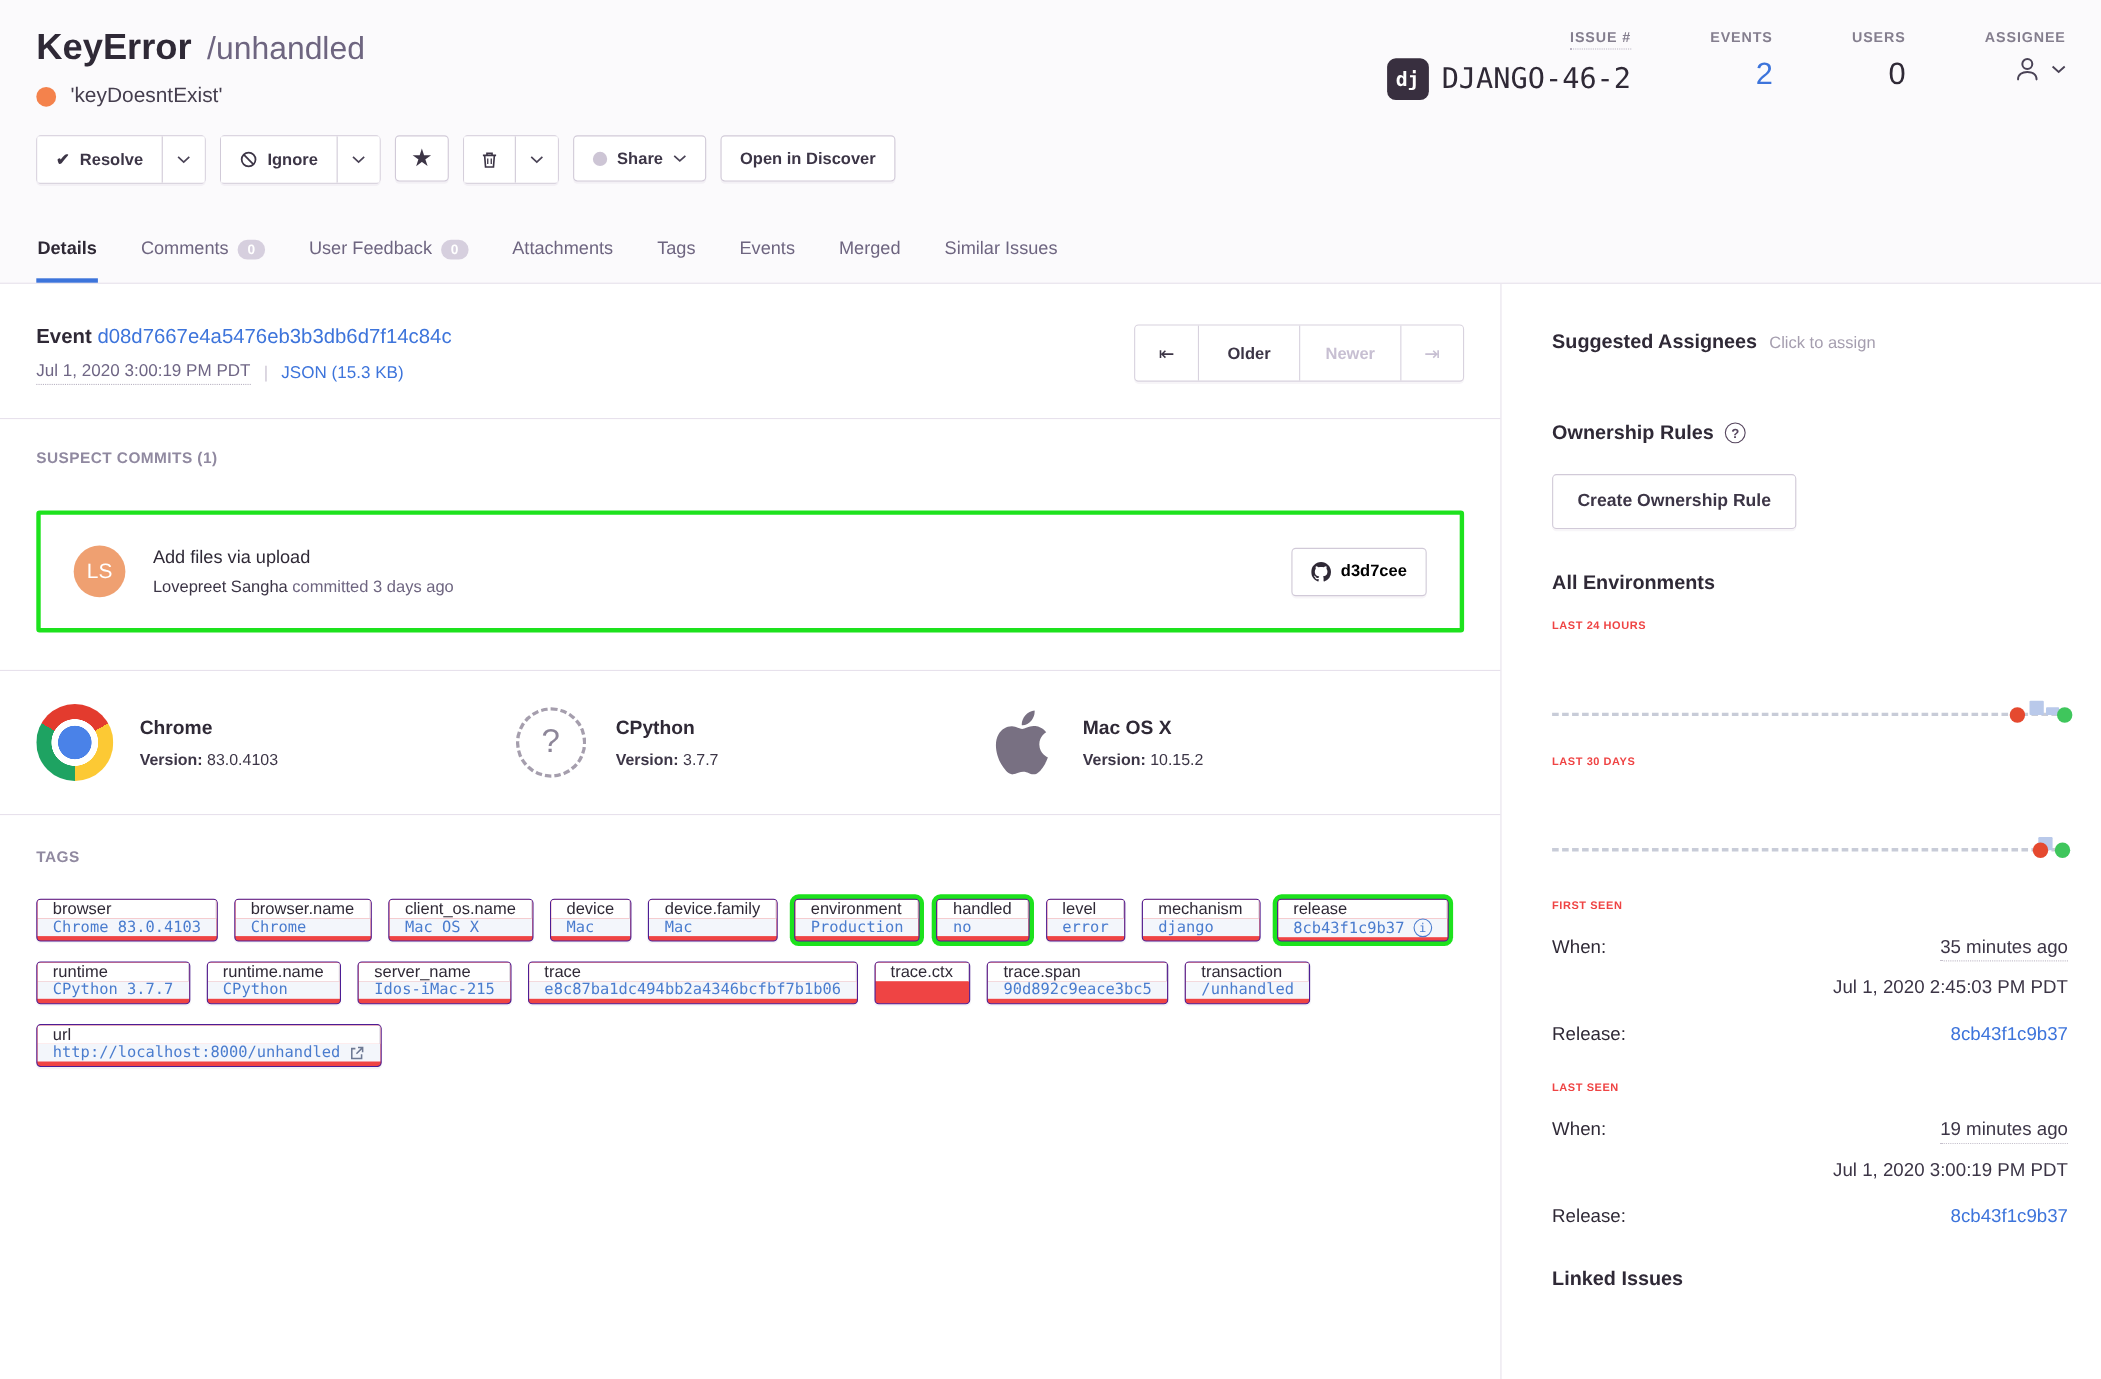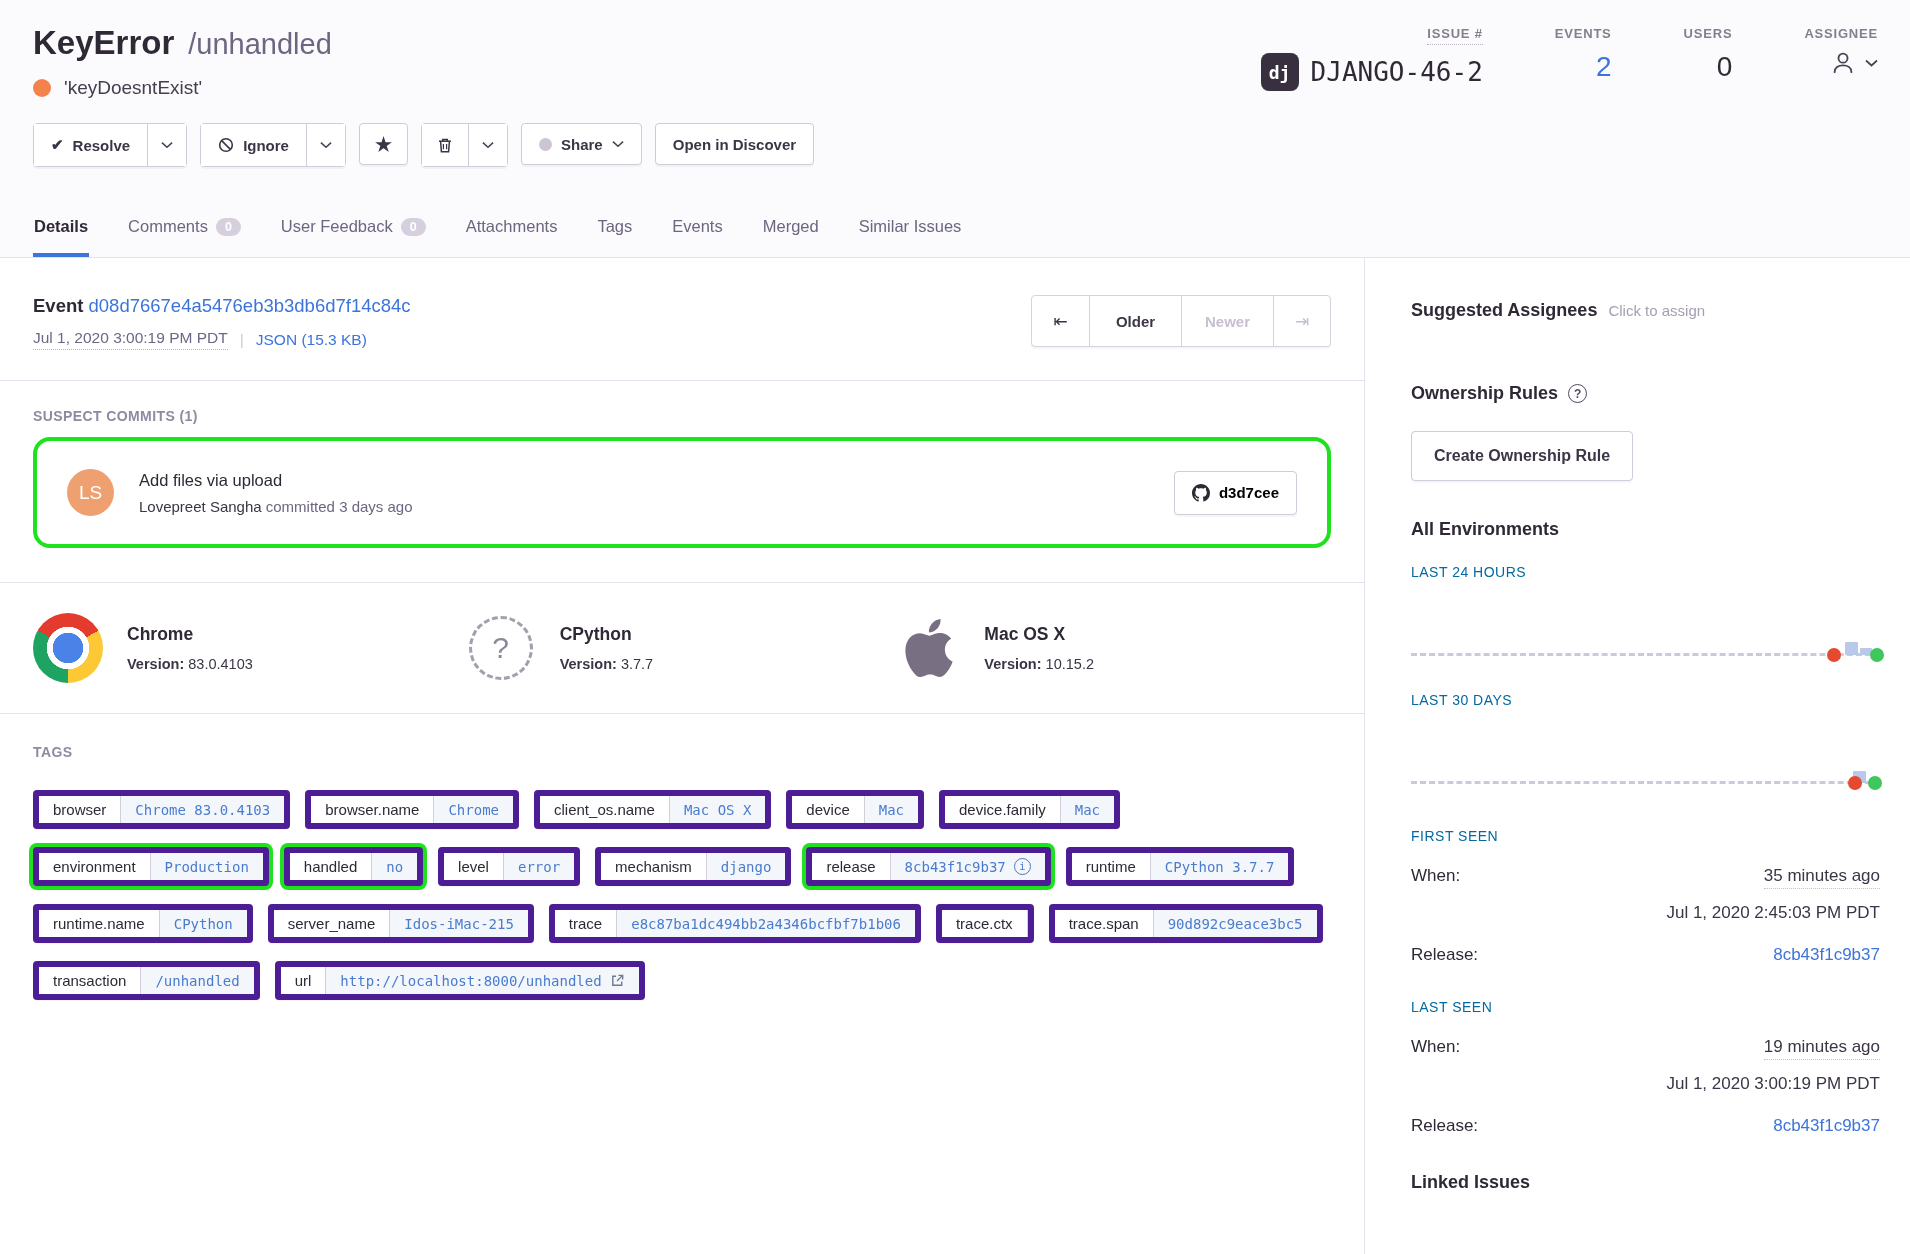--- a/index.html
+++ b/index.html
@@ -68,21 +68,21 @@
     color:#3c3546; cursor:pointer; }
   .page-btn + .page-btn { border-left:1px solid #d8d2de; }
   .page-btn.txt { width:92px; font-weight:700; }
   .page-btn.ic { width:57px; font-size:17px; }
   .page-btn.disabled { color:#c7bfd2; cursor:default; }
 
   
   .section-heading { font-size:14px; font-weight:700; letter-spacing:.4px; color:#9089a0; }
 
   .commits-section { padding:27px 33px 34px; border-bottom:1px solid #e7e1ec; }
-  .commit-annotation { margin-top:13px; border:4px solid #1de21d; border-radius:17px; background:#fff; }
+  .commit-annotation { margin-top:40px; border:4px solid #1de21d; border-radius:3px; background:#fff; }
   .commit-card { display:flex; align-items:center; padding:28px 30px; }
   .commit-avatar { width:47px; height:47px; border-radius:50%; background:#efa071; color:#fff;
     font-size:19px; display:flex; align-items:center; justify-content:center; }
   .commit-info { margin-left:25px; }
   .commit-title { font-size:16.5px; font-weight:400; }
   .commit-meta { margin-top:8px; font-size:15px; color:#6e6580; }
   .commit-author { font-weight:400; color:#3c3546; }
   .commit-sha-btn { margin-left:auto; display:flex; align-items:center; gap:9px; background:#fff;
     border:1px solid #d1cad8; border-radius:4px; padding:12px 17px; font-size:15px; font-weight:700;
     cursor:pointer; box-shadow:0 2px 0 rgba(45,0,85,.04); }
@@ -95,33 +95,33 @@
   .chrome-icon { width:70px; height:70px; border-radius:50%;
     background:
       radial-gradient(circle at 50% 50%, #4a82e8 0 15px, #ffffff 15.5px 21px, rgba(0,0,0,0) 21.5px),
       conic-gradient(from 60deg, #fcc934 0 120deg, #1ea362 120deg 240deg, #e33b2e 240deg 360deg); }
   .unknown-icon { width:64px; height:64px; border-radius:50%; border:3px dashed #a59ead;
     display:flex; align-items:center; justify-content:center; font-size:30px; color:#8d8699; margin:0 3px; }
   .apple-icon { width:62px; height:70px; display:flex; align-items:center; justify-content:center; }
 
   .tags-section { padding:30px 33px; }
   .tag-list { display:flex; flex-wrap:wrap; gap:18px 15px; margin-top:30px; max-width:1300px; }
-  .tag-pill { display:inline-flex; border:6px solid #4c1d95; border-radius:4px; overflow:hidden;
-    background:#ef4444; box-shadow:0 1px 1px rgba(45,0,85,.05); height:39px; }
+  .tag-pill { display:inline-flex; border:1px solid #4c1d95; border-radius:4px; overflow:hidden;
+    background:#ef4444; box-shadow:0 1px 1px rgba(45,0,85,.05); height:39px;flex-direction:column; }
   .tag-pill.highlight { box-shadow:0 0 0 4px #1de21d; }
   .tag-key { display:flex; align-items:center; padding:0 14px; font-size:15px; color:#2f2936;
     border-right:1px solid #d4cddb; background:#fff; cursor:pointer; }
   .tag-value { display:flex; align-items:center; gap:8px; padding:0 14px; background:#f3f6fb;
     color:#4a7cce; font-family:"DejaVu Sans Mono", monospace; font-size:14px; cursor:pointer; }
   .info-icon { width:17px; height:17px; border-radius:50%; border:1.4px solid #4a7cce;
     display:flex; align-items:center; justify-content:center; font-size:11px; font-style:normal; }
 
   
   .sb-title { font-size:18px; font-weight:700; color:#2f2936; }
-  .sb-subheading { font-size:14px; font-weight:400; letter-spacing:.5px; color:#0369a1; }
+  .sb-subheading { font-size:10px; font-weight:700; letter-spacing:.5px; color:#ef4444; }
   .assignees-header { display:flex; align-items:baseline; gap:11px; }
   .sb-hint { font-size:15px; color:#a59eaf; }
   .ownership { margin-top:62px; display:flex; align-items:center; gap:10px; }
   .help-circle { width:19px; height:19px; border-radius:50%; border:1.6px solid #57475f;
     display:flex; align-items:center; justify-content:center; font-size:12px; font-weight:700; color:#57475f; cursor:pointer; }
   .ownership-btn { margin-top:27px; background:#fff; border:1px solid #d1cad8; border-radius:4px;
     padding:15px 22px; font-size:16px; font-weight:700; color:#3c3546; cursor:pointer;
     box-shadow:0 2px 0 rgba(45,0,85,.04); display:inline-block; }
   .all-env { margin-top:38px; }
   .last-label { margin-top:24px; }

